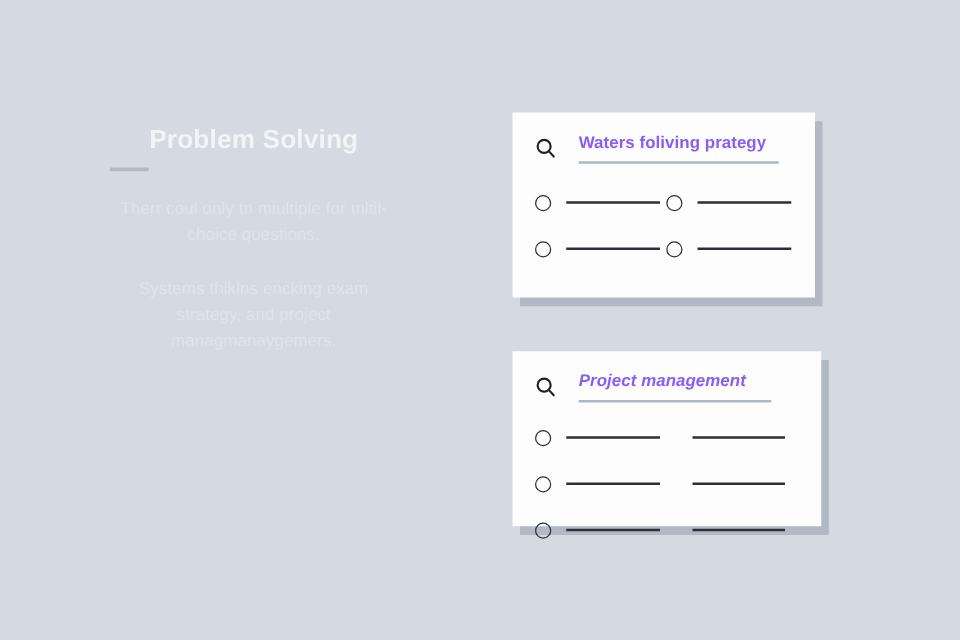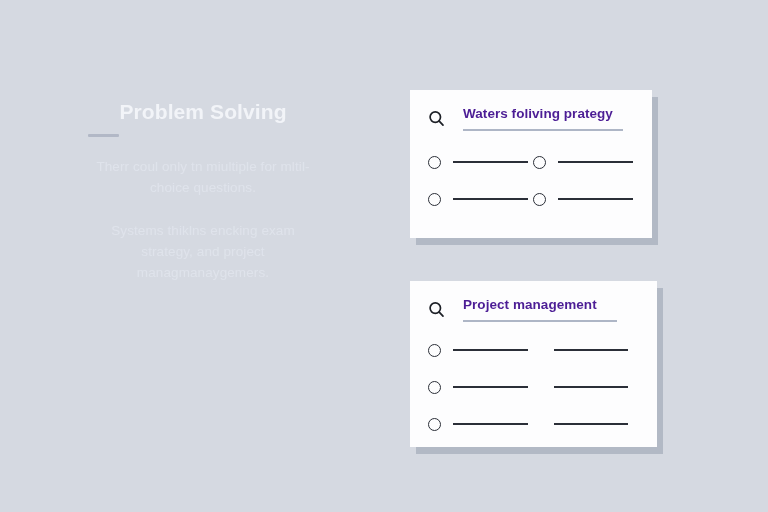--- a/index.html
+++ b/index.html
@@ -65,21 +65,22 @@
     left: 410px;
     top: 90px;
     width: 242px;
     height: 148px;
   }
 
   #card-2 {
     left: 410px;
     top: 281px;
     width: 247px;
-    height: 166px;
+    height: 140px;
+    font-style: italic;
   }
 
   .card-header {
     display: flex;
     align-items: center;
     padding-top: 16px;
     padding-left: 18px;
   }
 
   .search-icon {
@@ -92,21 +93,21 @@
 
   .card-title-wrap {
     margin-left: 18px;
     flex: 1 1 auto;
     min-width: 0;
   }
 
   .card-title {
     font-size: 13.5px;
     font-weight: bold;
-    color: #4c1d95;
+    color: #8b5cf6;
     line-height: 16px;
     white-space: nowrap;
     letter-spacing: 0.05px;
   }
 
   .card-title-rule {
     height: 1.5px;
     background: #aeb6c6;
     margin-top: 7px;
   }

